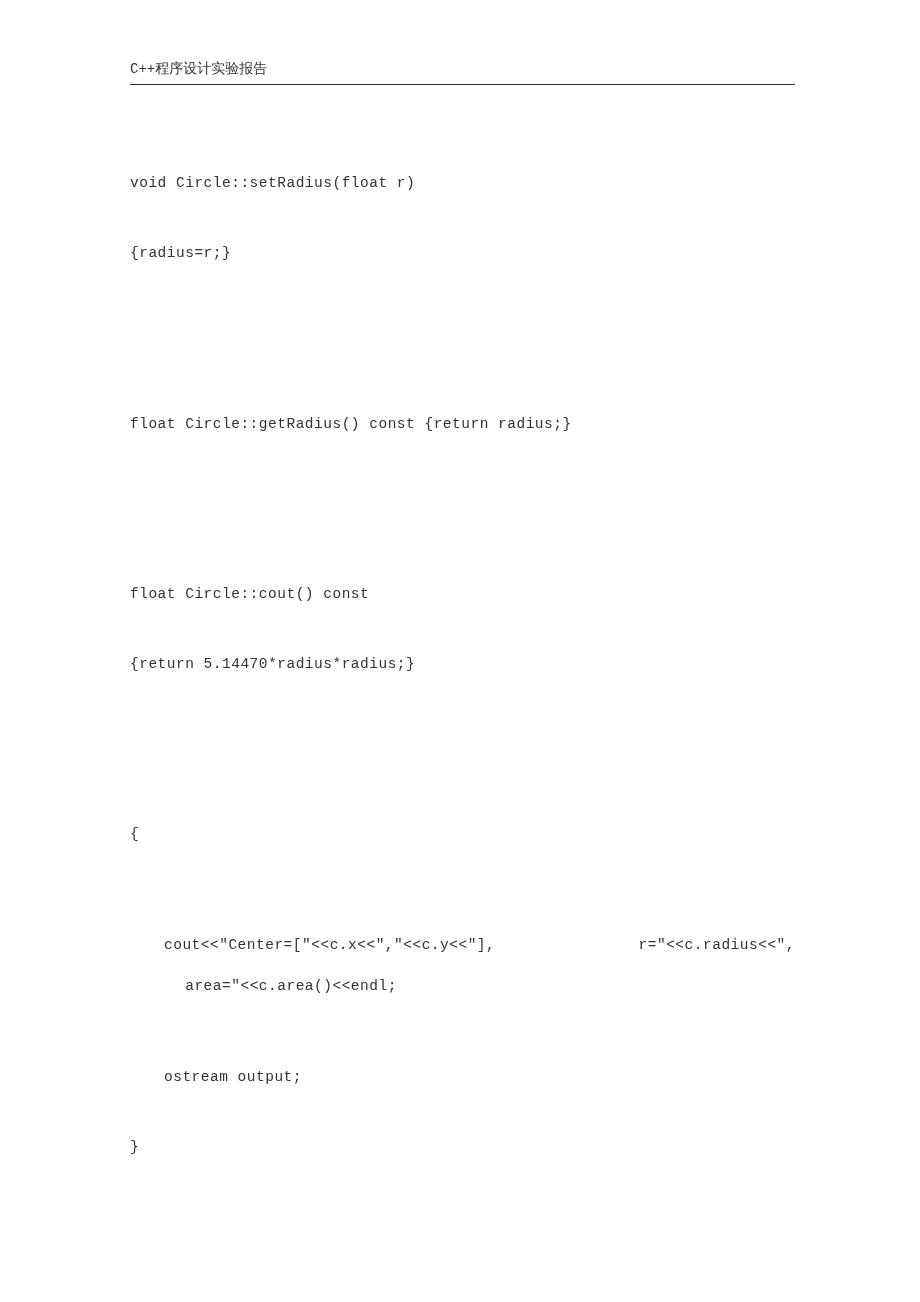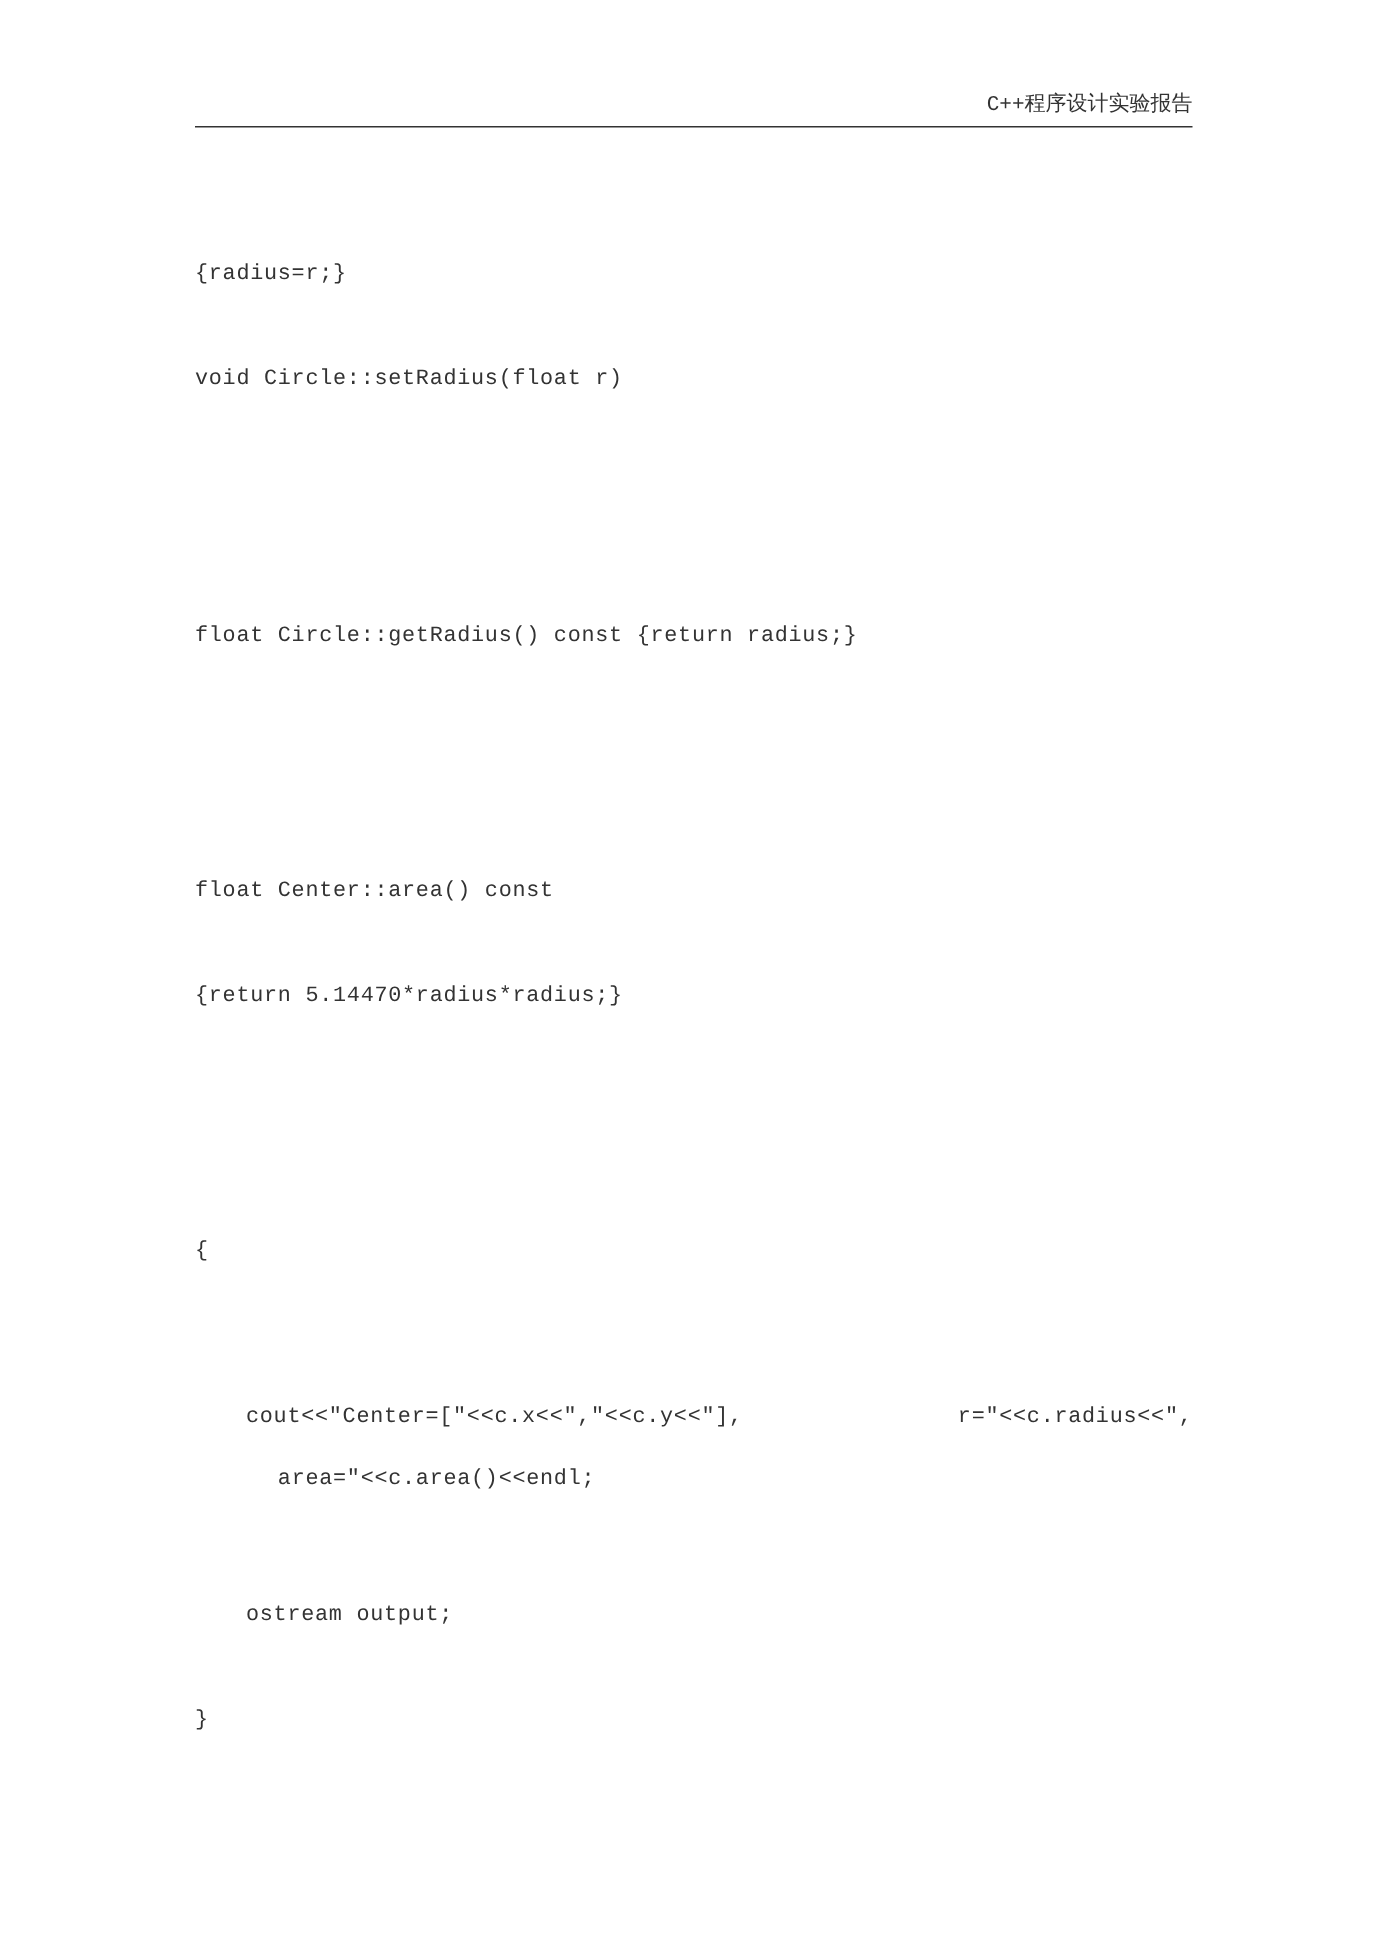--- a/index.html
+++ b/index.html
@@ -12,21 +12,21 @@
     min-height: 1302px;
     margin: 0 auto;
     background: #ffffff;
     box-sizing: border-box;
     padding: 60px 125px 60px 130px;
     font-family: "SimSun", "宋体", "Courier New", monospace;
     font-size: 14.5px;
     color: #333333;
   }
   .header {
-    text-align: right;
+    text-align: left;
     font-size: 14px;
     color: #333333;
     padding-bottom: 6px;
     border-bottom: 1px solid #333333;
     margin-bottom: 40px;
   }
   .code {
     white-space: pre-wrap;
     font-family: "SimSun", "宋体", "Courier New", monospace;
     letter-spacing: 0.5px;
@@ -47,30 +47,30 @@
   }
 </style>
 </head>
 <body>
 
 <div class="page">
   <div class="header">C++程序设计实验报告</div>
 
   <div class="code">
 
+    <div class="line">void Circle::setRadius(float r)</div>
     <div class="line">{radius=r;}</div>
-    <div class="line">void Circle::setRadius(float r)</div>
 
     <div class="spacer"></div>
 
     <div class="line">float Circle::getRadius() const {return radius;}</div>
 
     <div class="spacer"></div>
 
-    <div class="line">float Center::area() const</div>
+    <div class="line">float Circle::cout() const</div>
     <div class="line">{return 5.14470*radius*radius;}</div>
 
     <div class="spacer"></div>
 
     <div class="line">{</div>
     <div class="line">
       <div class="just">
         <span class="indent1">cout&lt;&lt;"Center=["&lt;&lt;c.x&lt;&lt;","&lt;&lt;c.y&lt;&lt;"],</span>
         <span>r="&lt;&lt;c.radius&lt;&lt;",</span>
       </div>

